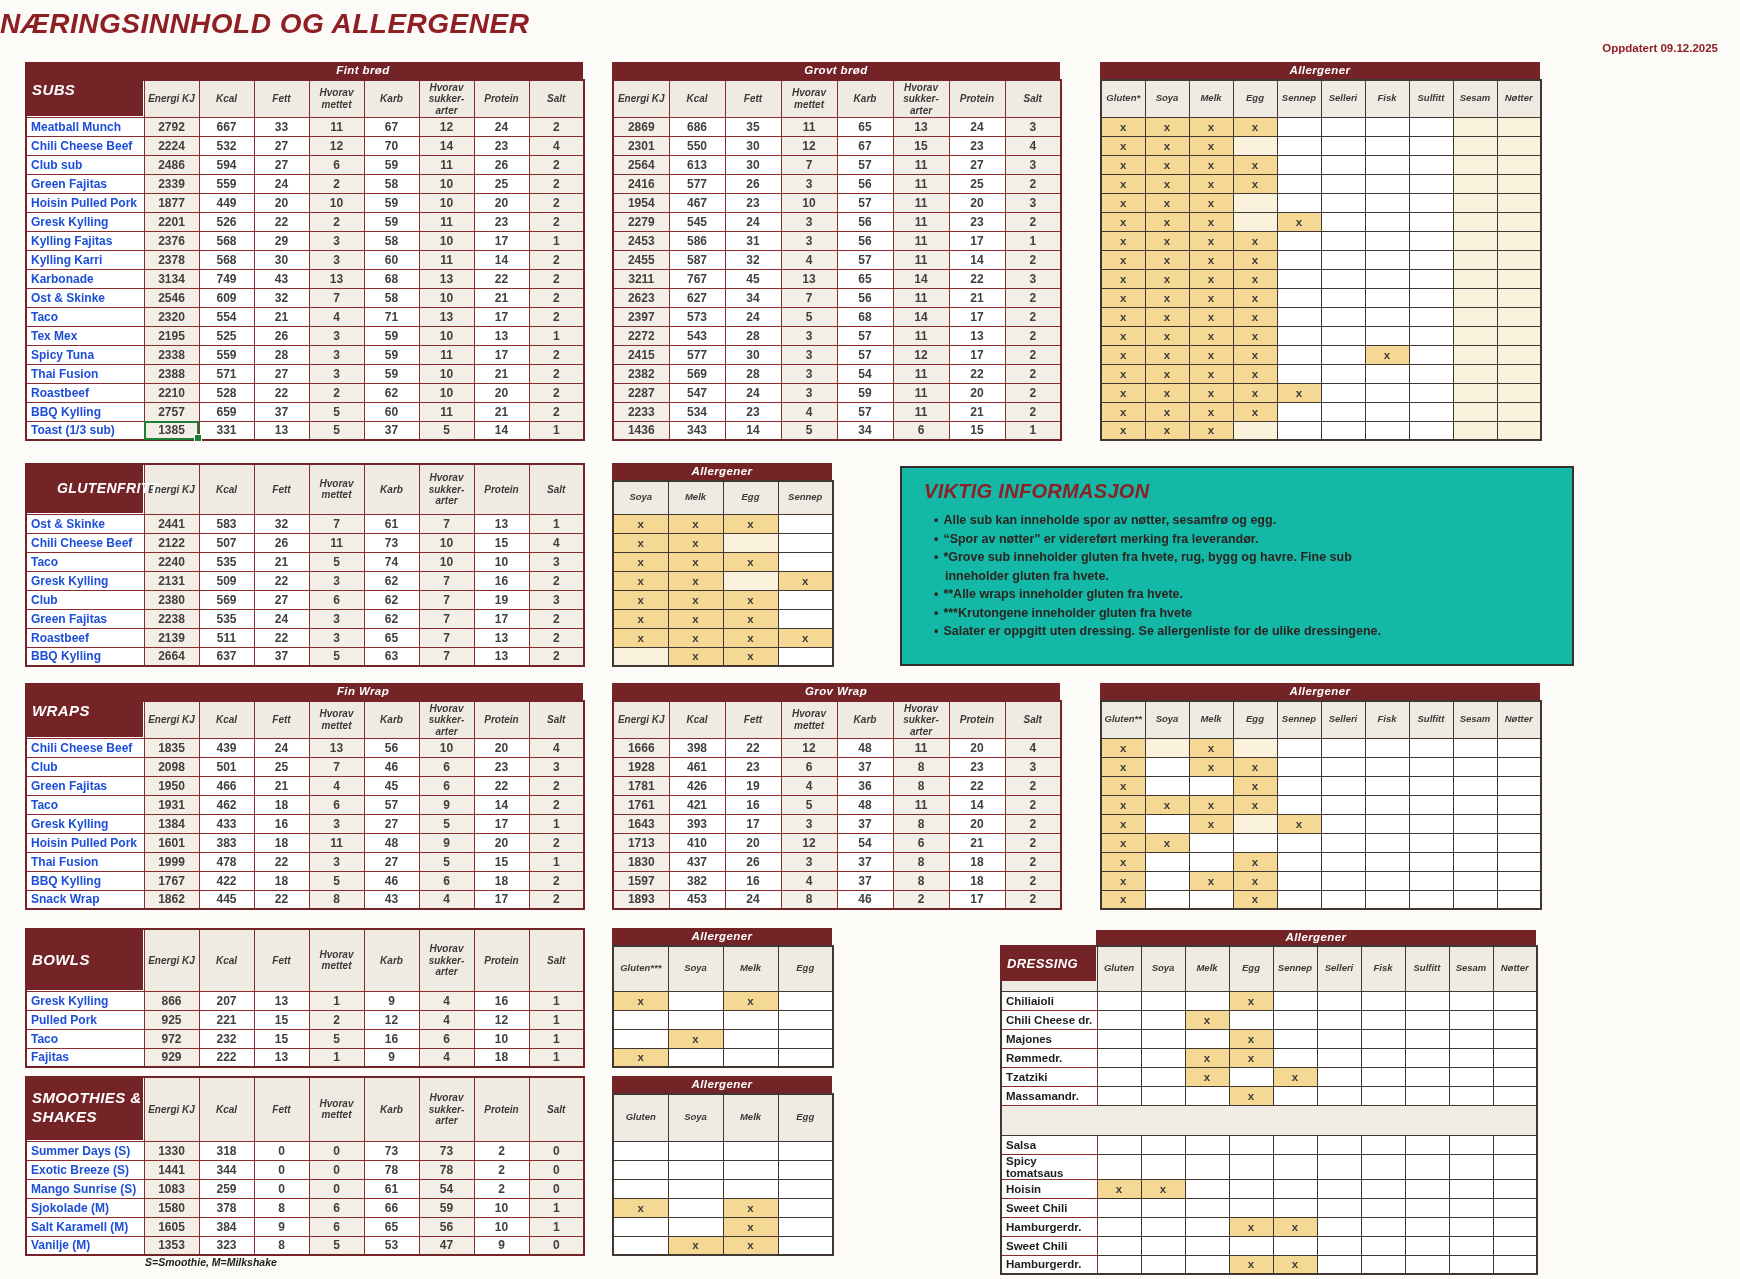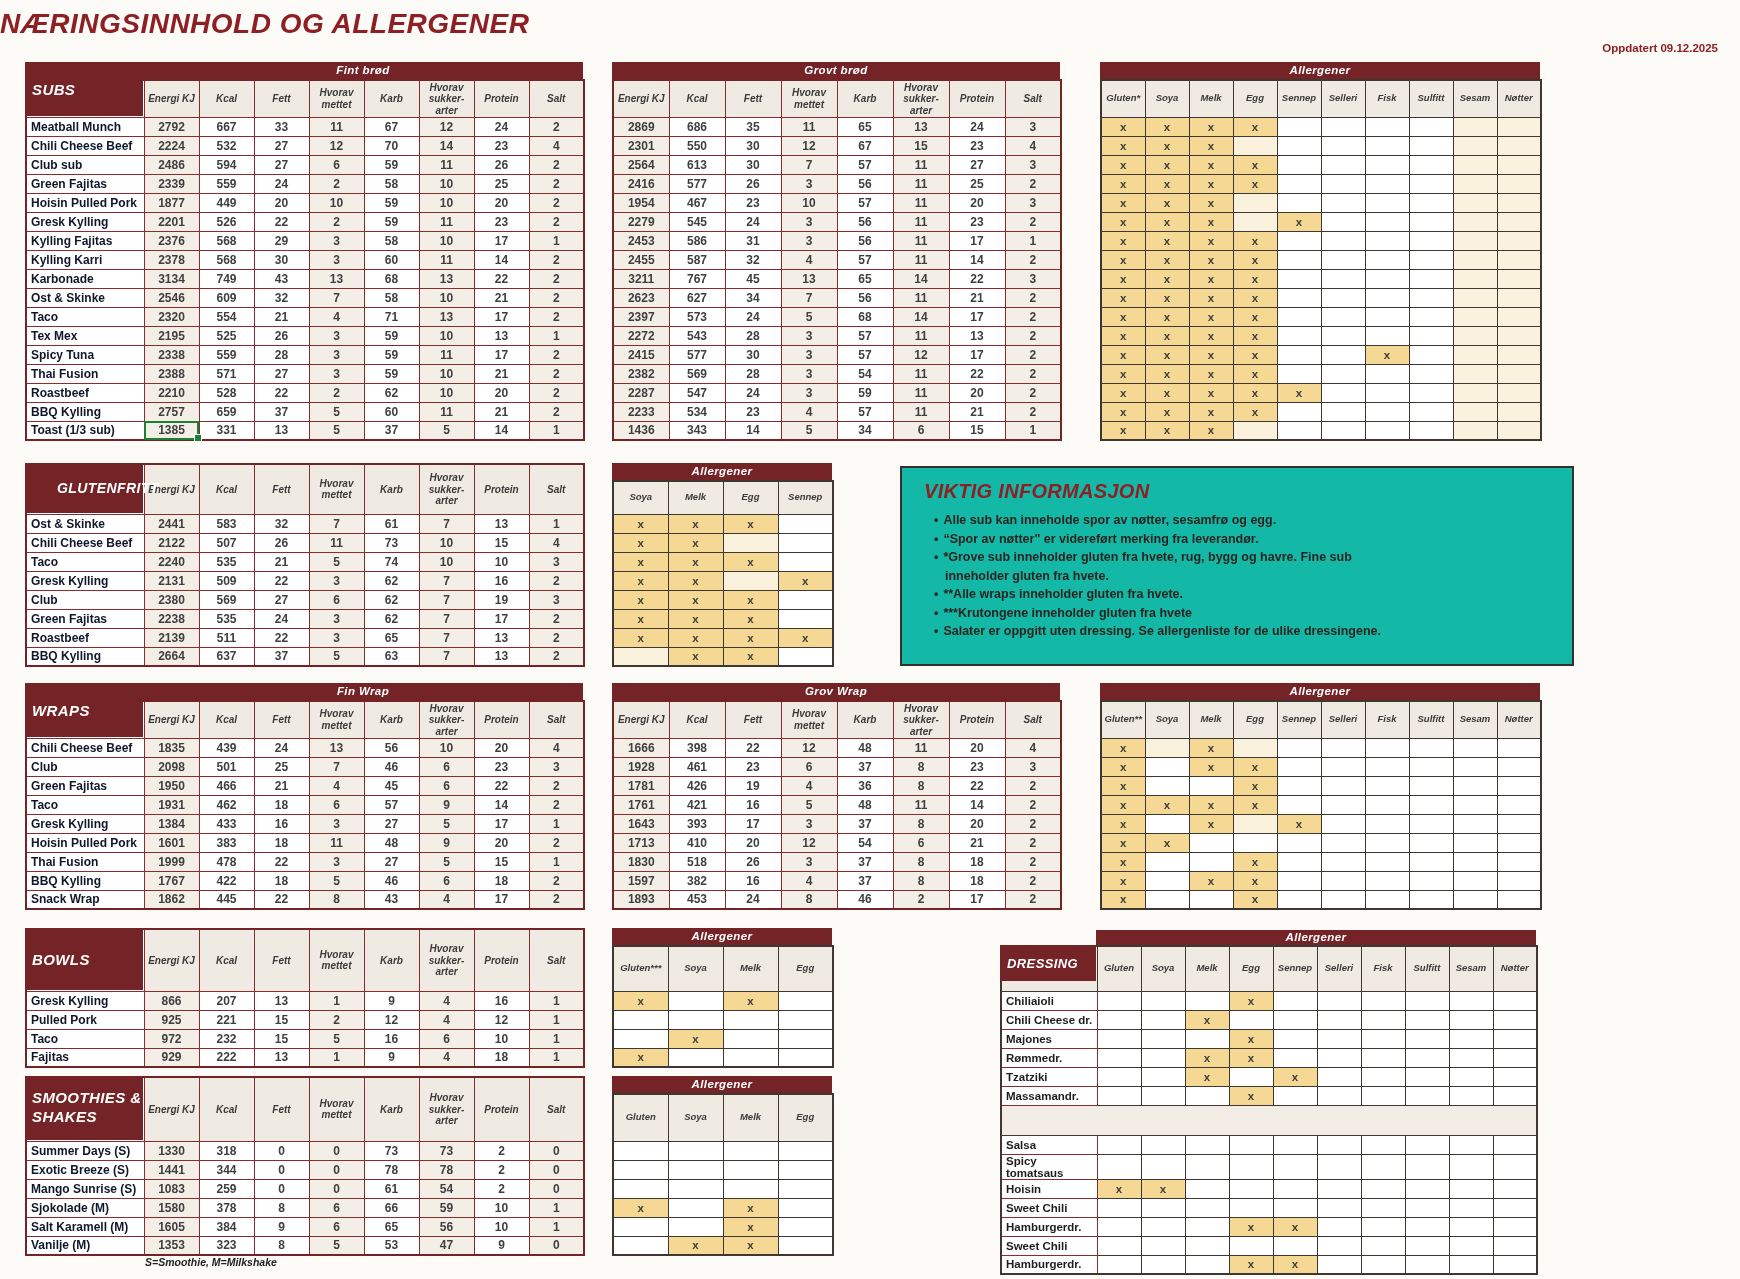--- a/index.html
+++ b/index.html
@@ -40,21 +40,21 @@
   .nutr th{
     background:#f0ebe2;color:#3a3a3a;font-style:italic;font-weight:700;
     font-size:10px;line-height:1.15;border:1px solid #8a2b2e;padding:0 1px;
   }
   .nutr th.sm{font-size:10px;font-style:italic;}
   .nutr th.lead{background:#fff;border:none;}
   .nutr td{
     border:1px solid #8a2b2e;text-align:center;
     font-size:12px;font-weight:600;color:#3f3f3f;padding:0;
   }
-  .nutr td.name{text-align:left;padding-left:4px;color:#0f172a;font-size:12px;}
+  .nutr td.name{text-align:left;padding-left:4px;color:#1d4ed8;font-size:12px;}
   .nutr td.shade{background:#f3eee6;}
   .nutr{border:2px solid #742326;}
   .nutr td.selected{outline:2px solid #1e7e34;outline-offset:-2px;position:relative;}
   .nutr td.selected::after{
     content:"";position:absolute;right:-3px;bottom:-3px;width:6px;height:6px;
     background:#1e7e34;border:1px solid #fff;
   }
   
   .allerg{border:2px solid #403733;}
   .allerg th{
@@ -1133,21 +1133,21 @@
           <td>410</td>
           <td>20</td>
           <td class="shade">12</td>
           <td>54</td>
           <td class="shade">6</td>
           <td>21</td>
           <td class="shade">2</td>
         </tr>
         <tr>
           <td class="shade">1830</td>
-          <td>518</td>
+          <td>437</td>
           <td>26</td>
           <td class="shade">3</td>
           <td>37</td>
           <td class="shade">8</td>
           <td>18</td>
           <td class="shade">2</td>
         </tr>
         <tr>
           <td class="shade">1597</td>
           <td>382</td>

